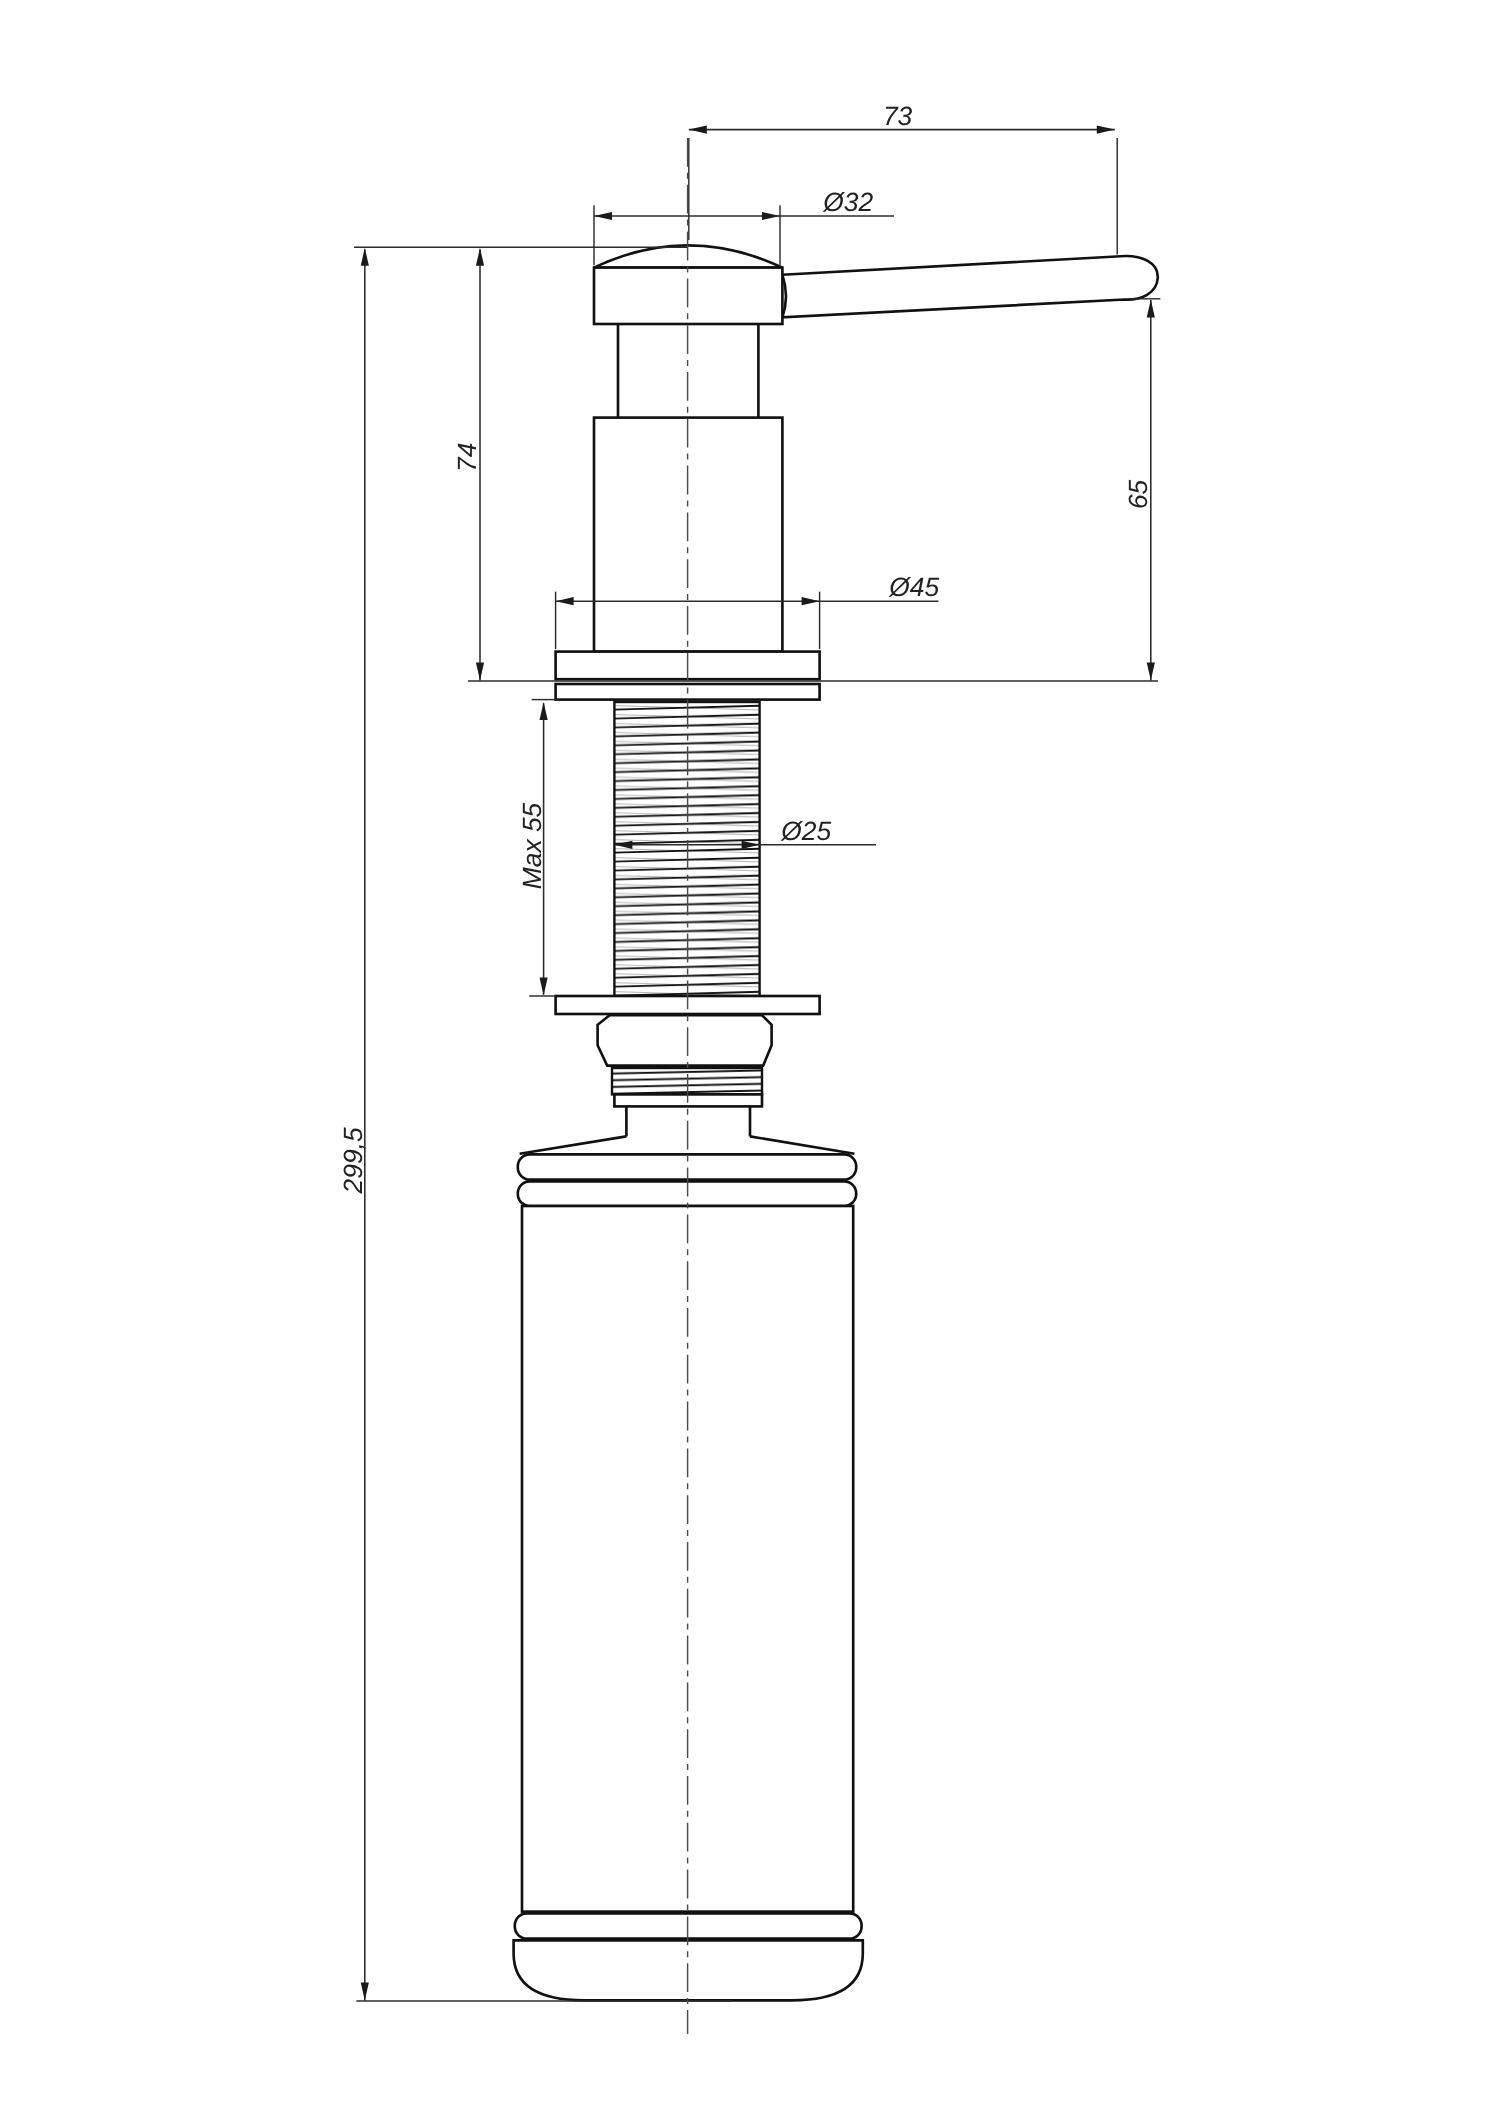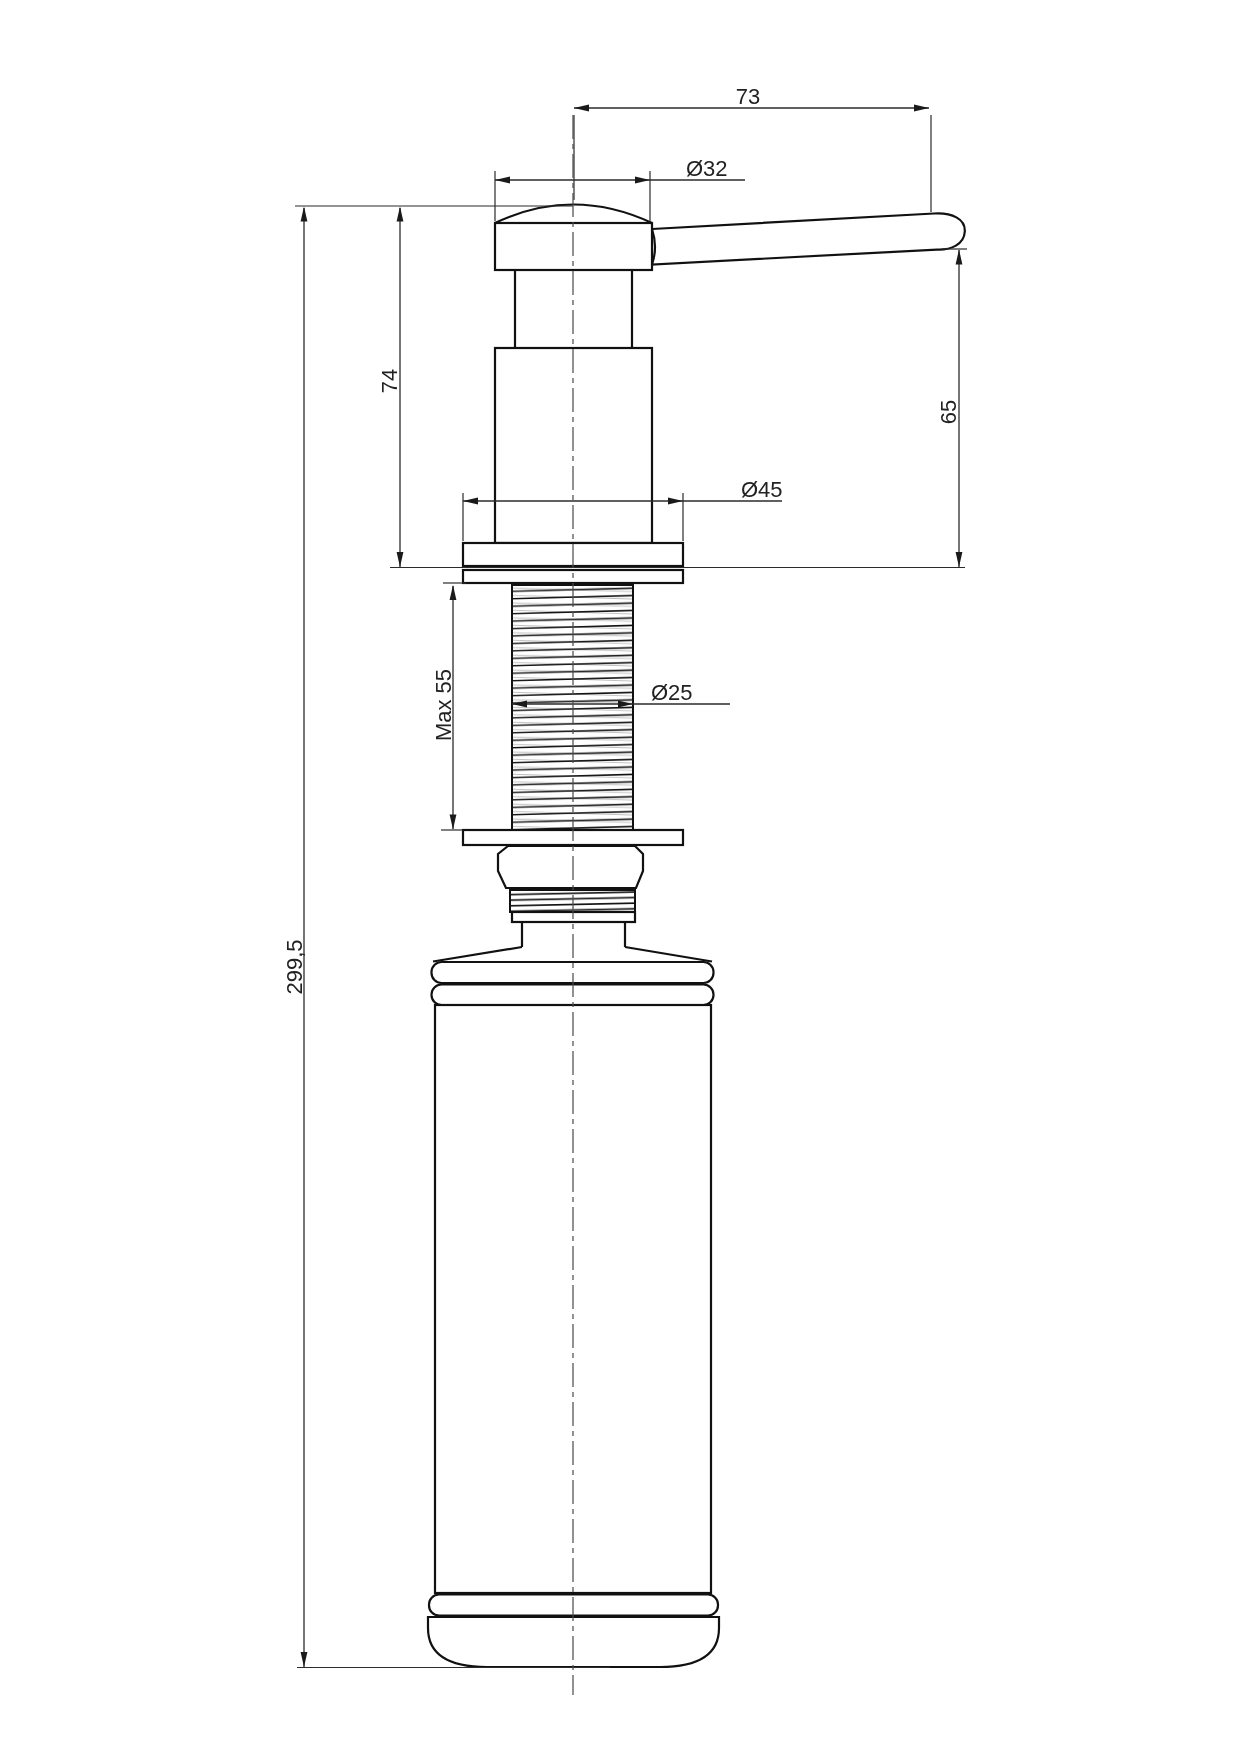--- a/index.html
+++ b/index.html
@@ -1,20 +1,21 @@
 <!DOCTYPE html>
 <html><head>
 <meta charset="utf-8">
 <style>
   html,body{margin:0;padding:0;background:#fff;}
   .canvas{
     position:relative;
     width:1240px;height:1755px;
     background:#fff;
     font-family:"Liberation Sans", sans-serif;
+    font-style:italic;
   }
   svg{display:block;}
   text{
     font-family:"Liberation Sans", sans-serif;
     font-size:22px;
     fill:#222;
   }
   .outline{stroke:#111;stroke-width:2.2;fill:#fff;}
   .outline-nofill{stroke:#111;stroke-width:2.2;fill:none;}
   .dim{stroke:#2b2b2b;stroke-width:1.3;fill:none;}

